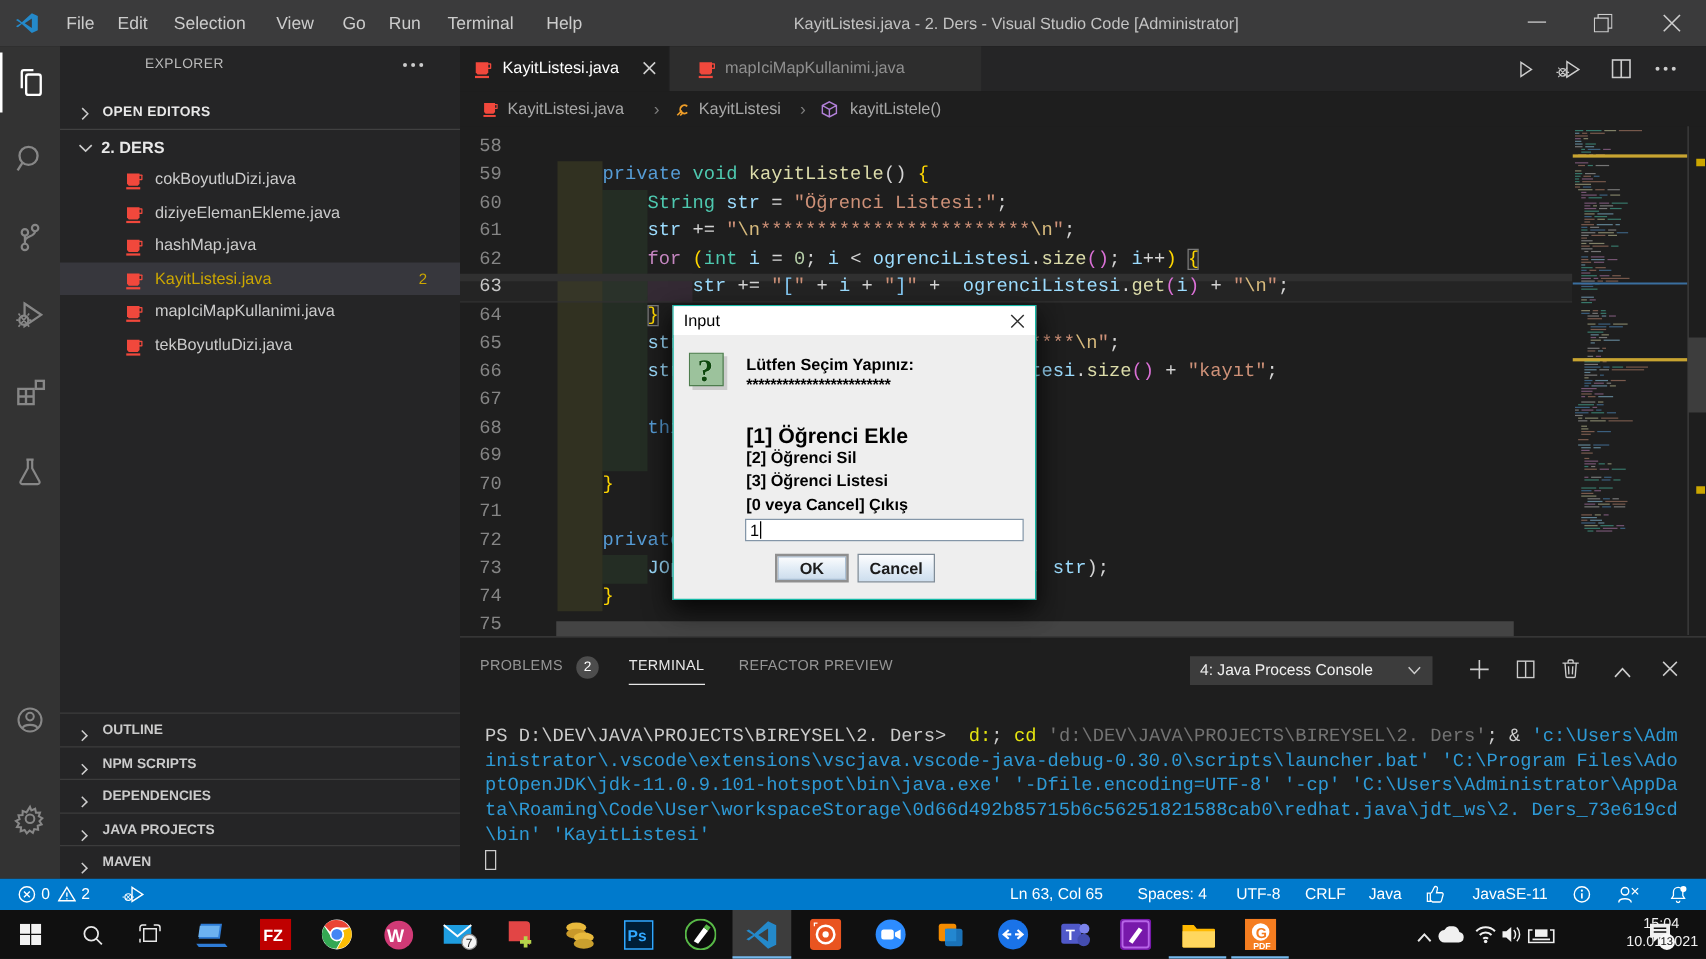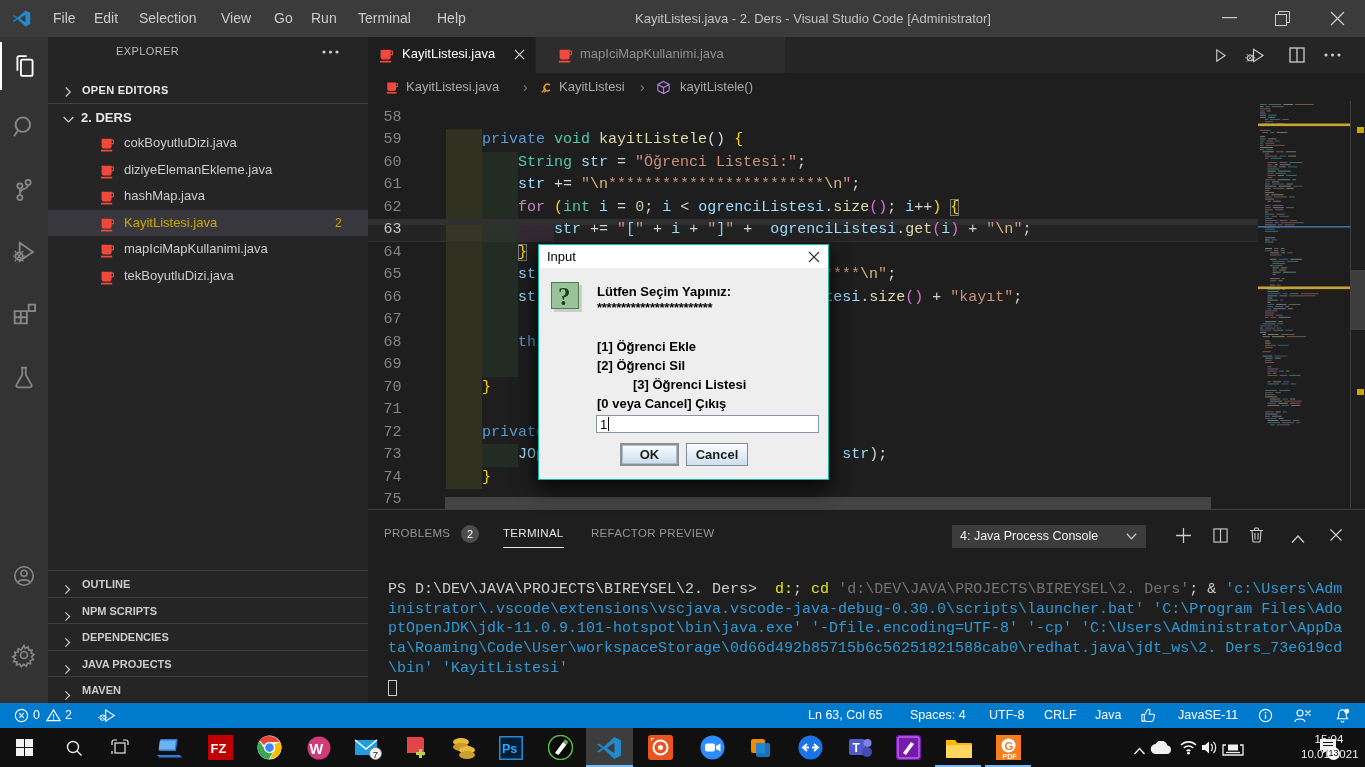--- a/index.html
+++ b/index.html
@@ -874,23 +874,23 @@
           <path d="M1 1 L11 11 M11 1 L1 11" stroke="#333" stroke-width="1.2"></path>
         </svg>
     </div>
     <svg class="abs" style="left:12px;top:37px" width="31" height="30" viewBox="0 0 31 30">
       <rect x="3" y="3" width="28" height="27" fill="#b0b0b0" opacity="0.55"></rect>
       <rect x="0.5" y="0.5" width="27" height="26" fill="#9cc29c" stroke="#4e7d4e" stroke-width="1"></rect>
       <text x="7" y="22.5" font-family="Liberation Serif" font-size="25" font-weight="bold" fill="#0d470d" stroke="#d2e8d2" stroke-width="0.45" paint-order="stroke">?</text>
     </svg>
     <div class="abs" style="left:58px;top:39px;color:#000;font-size:13px;font-weight:bold;">Lütfen Seçim Yapınız:</div>
     <div class="abs" style="left:58px;top:55px;color:#000;font-size:13px;font-weight:bold;letter-spacing:-0.25px;">************************</div>
-    <div class="abs" style="left:58px;top:94px;color:#000;font-size:13px;font-weight:bold;">[1] Öğrenci Ekle</div>
+    <div class="abs" style="left:58px;top:94px;color:#000;font-size:17px;font-weight:bold;">[1] Öğrenci Ekle</div>
     <div class="abs" style="left:58px;top:113px;color:#000;font-size:13px;font-weight:bold;">[2] Öğrenci Sil</div>
-    <div class="abs" style="left:58px;top:132px;color:#000;font-size:13px;font-weight:bold;margin-left:36px;">[3] Öğrenci Listesi</div>
+    <div class="abs" style="left:58px;top:132px;color:#000;font-size:13px;font-weight:bold;">[3] Öğrenci Listesi</div>
     <div class="abs" style="left:58px;top:151px;color:#000;font-size:13px;font-weight:bold;">[0 veya Cancel] Çıkış</div>
     <div class="abs" style="left:57px;top:170px;width:223px;height:18px;background:#ffffff;border:1px solid #8496a8;">
       <div class="abs" style="left:3px;top:1px;color:#000;font-size:13px;">1</div>
       <div class="abs" style="left:11px;top:1px;width:1px;height:14px;background:#000;"></div>
     </div>
     <div class="abs" style="left:81px;top:198px;width:59px;height:23px;background:linear-gradient(#fdfdfe,#e3edf6 48%,#cbdcec);border:2px solid #8f8f8f;box-shadow:inset 0 0 0 1px #aabfd3;color:#1c1c1c;font-size:13px;font-weight:bold;text-align:center;line-height:19px;">OK</div>
     <div class="abs" style="left:147px;top:198px;width:62px;height:23px;background:linear-gradient(#fdfdfe,#e5eef7 48%,#cddeee);border:1px solid #7f8c98;color:#1c1c1c;font-size:13px;font-weight:bold;text-align:center;line-height:21px;">Cancel</div>
   </div>
 </div>
 

